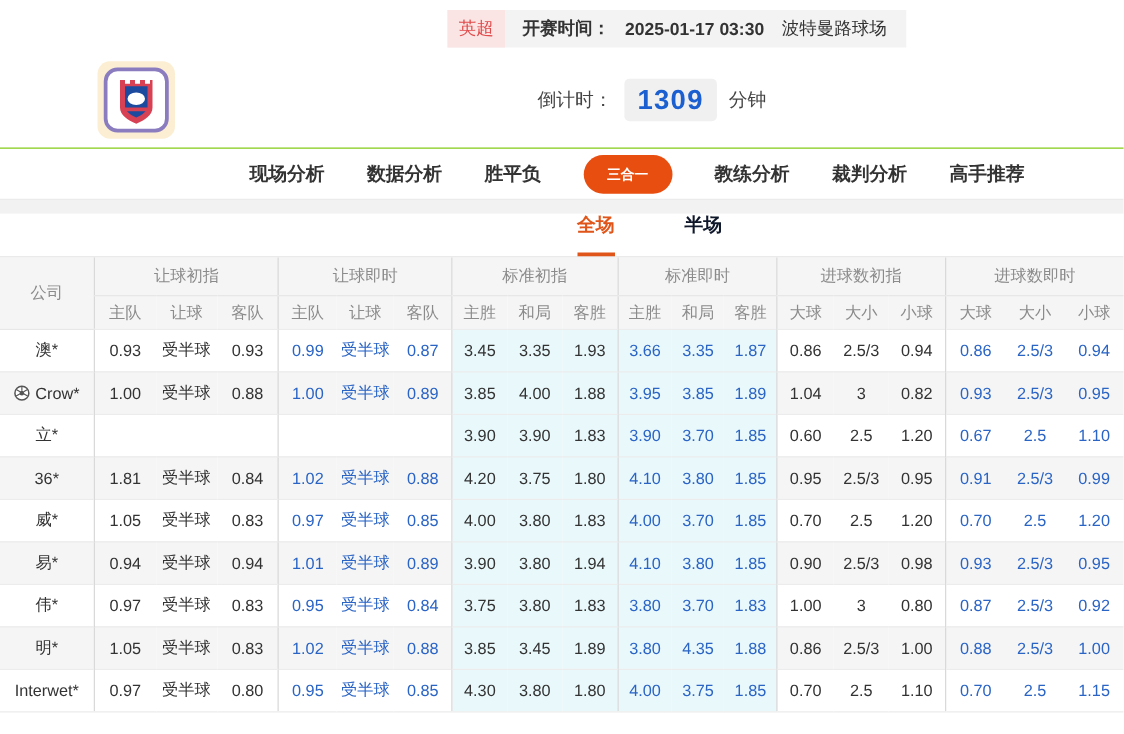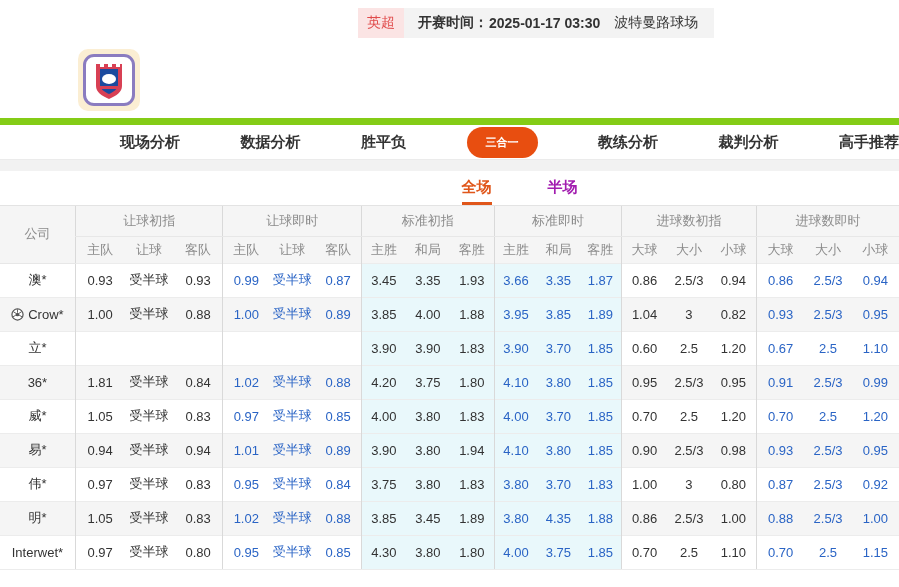--- a/index.html
+++ b/index.html
@@ -12,21 +12,21 @@
   
   .topbar {
     margin:8px 0 0 358px; display:inline-flex; align-items:center;
     background:#f3f3f3; height:30px; padding-right:16px; font-size:14px;
   }
   .league-badge {
     background:#fbe4e4; color:#e04b4b; height:100%;
     display:flex; align-items:center; padding:13px 9px; margin-right:14px; font-size:14px;
   }
   .kickoff-label, .kickoff-time { font-weight:bold; color:#333; }
-  .kickoff-time { margin-left:1px; }
+  .kickoff-time { margin-left:12px; }
   .venue { margin-left:14px; color:#333; }
   
   .match-row {
     position:relative; height:76px; margin-top:4px;
     display:flex; align-items:center; justify-content:space-between;
     padding:0 18px 0 78px;
   }
   .team { display:flex; align-items:center; gap:15px; }
   .team-name { font-size:21px; font-weight:bold; color:#333; letter-spacing:1px; }
   .logo-outer { width:62px; height:62px; border-radius:10px; display:flex; align-items:center; justify-content:center; }
@@ -40,35 +40,35 @@
     position:absolute; left:50%; margin-left:72px; transform:translateX(-50%);
     top:50%; margin-top:-17px;
     display:flex; align-items:center; gap:9px; font-size:15px; color:#444;
   }
   .countdown-num {
     background:#f0f0f0; color:#1b5fd0; font-size:22px; font-weight:bold;
     padding:4px 11px; border-radius:4px; letter-spacing:1px;
   }
   
   .nav {
-    border-top:7px solid #84cc16; border-bottom:1px solid #ebebeb;
-    height:42px; display:flex; align-items:center; justify-content:space-between;
+    border-top:1px solid #84cc16; border-bottom:1px solid #ebebeb;
+    height:42px; display:flex; align-items:center; justify-content:center;
     gap:34px; padding-left:120px;
   }
   .nav-tab { font-size:15px; font-weight:bold; color:#333; cursor:pointer; white-space:nowrap; }
   .nav-tab.active {
     background:#e84e10; color:#fff; padding:8px 19px; border-radius:18px; font-size:11px;
   }
   .section-gap { height:11px; background:#f2f2f2; }
   
   .subtabs {
     height:35px; background:#fff; border-bottom:1px solid #e3e3e3;
-    display:flex; align-items:flex-end; justify-content:center; gap:56px; padding-left:140px;
-  }
-  .subtab { font-size:15px; font-weight:bold; color:#a21caf; padding-bottom:8px; cursor:pointer; }
+    display:flex; justify-content:center; gap:56px; padding-left:140px;
+  }
+  .subtab { font-size:15px; font-weight:bold; color:#0f172a; padding-bottom:8px; cursor:pointer; }
   .subtab.active { color:#e0561a; border-bottom:3px solid #e0561a; padding-bottom:5px; }
   
   table.odds { width:899px; border-collapse:collapse; table-layout:fixed; }
   table.odds th, table.odds td { text-align:center; padding:0; }
   thead th {
     background:#f5f5f5; color:#8b8b8b; font-weight:normal; font-size:13px;
   }
   thead tr.group-row th { height:30px; border-bottom:1px solid #e7e7e7;margin-left:37px; }
   thead tr.sub-row th { height:27px; }
   thead th.company-h { height:57px; font-size:13px; }
@@ -104,20 +104,25 @@
         <svg width="36" height="40" viewBox="0 0 36 40">
           <path d="M5 4 h4 v3 h4 v-3 h4 v3 h4 v-3 h4 v3 h4 v-3 h2 v22 c0 6 -6 10 -13 13 c-7 -3 -13 -7 -13 -13 z" fill="#d84054"></path>
           <path d="M9 9 h18 v16 c0 4 -4.5 7 -9 9 c-4.5 -2 -9 -5 -9 -9 z" fill="#1b4a9e"></path>
           <ellipse cx="18" cy="19" rx="7" ry="5" fill="#fff"></ellipse>
           <rect x="9" y="26" width="18" height="3" fill="#d84054"></rect>
         </svg>
       </div>
     </div>
   </div>
 
+  <div class="countdown">
+    <span>倒计时：</span>
+    <span class="countdown-num">1309</span>
+    <span>分钟</span>
+  </div>
 
 </div>
 
 
 <div class="nav">
     <span class="nav-tab">现场分析</span>
     <span class="nav-tab">数据分析</span>
     <span class="nav-tab">胜平负</span>
     <span class="nav-tab active">三合一</span>
     <span class="nav-tab">教练分析</span>

